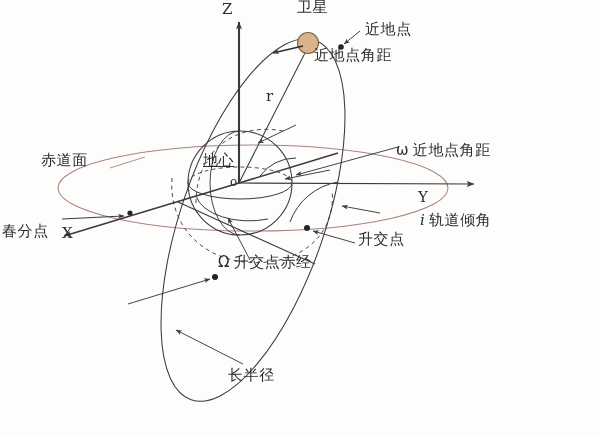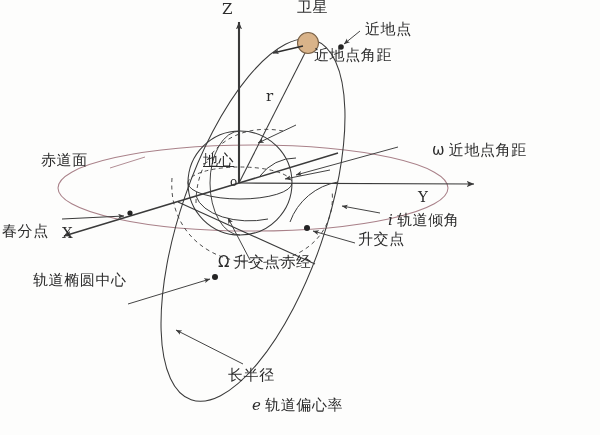--- a/index.html
+++ b/index.html
@@ -162,43 +162,39 @@
 
   <div class="lbl lbl-cn" style="left:278px; top:0;margin-left:19px;">卫星</div>
 
   <div class="lbl lbl-cn" style="left:365px; top:22px;">近地点</div>
 
   <div class="lbl lbl-cn" style="left:314px; top:48px;">近地点角距</div>
 
   <div class="lbl lbl-ax" style="left:266px; top:89px;">r</div>
 
 
-  <div class="lbl lbl-sym" style="left:396px; top:143px;margin-left:36px;">
+  <div class="lbl lbl-sym" style="left:396px; top:143px;">
     <span>ω</span> <span>近地点角距</span>
   </div>
 
   <div class="lbl lbl-cn" style="left:41px; top:153px;">赤道面</div>
 
   <div class="lbl lbl-cn" style="left:203px; top:153px;text-decoration:underline;">地心</div>
 
   <div class="lbl lbl-ax" style="left:230px; top:176px; font-size:12px;">o</div>
 
   <div class="lbl lbl-cn" style="left:2px; top:224px;">春分点</div>
 
-  <div class="lbl lbl-sym" style="left:388px; top:213px;">
+  <div class="lbl lbl-sym" style="left:420px; top:213px;">
     <span class="sym-it">i</span> <span>轨道倾角</span>
   </div>
 
   <div class="lbl lbl-cn" style="left:358px; top:233px;font-family:Liberation Mono, monospace;">升交点</div>
 
   <div class="lbl lbl-sym" style="left:218px; top:255px;">
     <span>Ω</span> <span>升交点赤经</span>
   </div>
 
-  <div class="lbl lbl-cn" style="left:33px; top:273px;">轨道椭圆中心</div>
 
   <div class="lbl lbl-cn" style="left:228px; top:368px;">长半径</div>
 
-  <div class="lbl lbl-sym" style="left:252px; top:398px;">
-    <span class="sym-it">e</span> <span>轨道偏心率</span>
-  </div>
 
 </div>
 
 </body></html>

